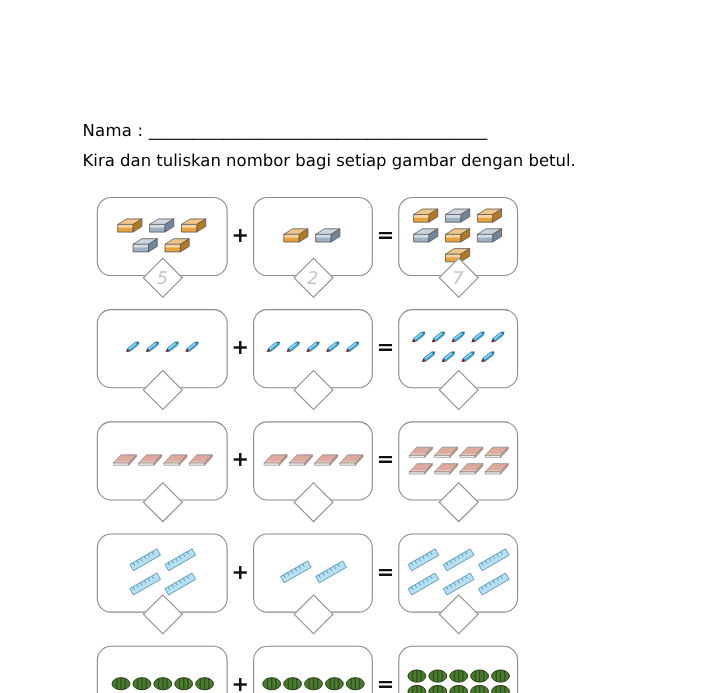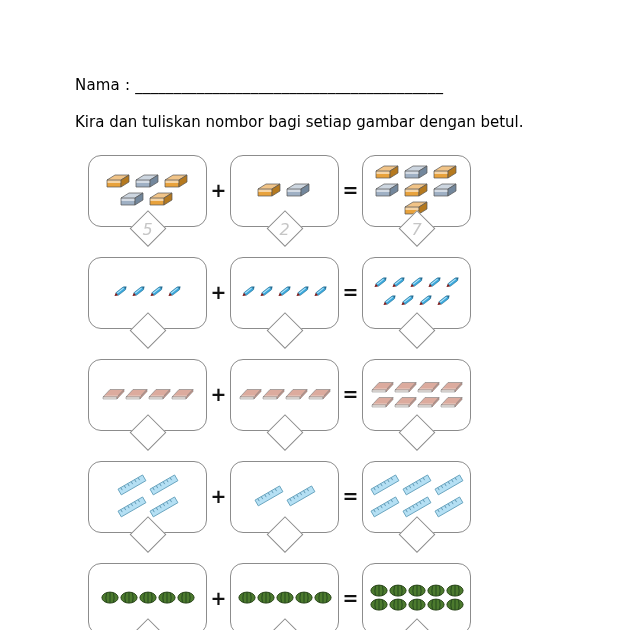--- a/index.html
+++ b/index.html
@@ -1,22 +1,22 @@
 <!DOCTYPE html>
 <html><head>
 <meta charset="utf-8">
 <style>
   html,body{margin:0;padding:0}
   body{
     width:638px;height:630px;background:#ffffff;overflow:hidden;
     font-family:"DejaVu Sans",sans-serif;color:#000;position:relative;
   }
-  .header{padding:76px 0 0 75px}
+  .header{padding:110px 0 0 75px}
   .name-row{font-size:15px;letter-spacing:.2px}
-  .instruction{font-size:15px;margin-top:19px}
+  .instruction{font-size:15px;margin-top:9px}
   .grid{margin:24px 0 0 88px}
   .row{display:flex;align-items:flex-start;margin-bottom:30px}
   .box{position:relative;height:70px;border:1.3px solid #8c8c8c;border-radius:13px;background:#fff}
   .b-left{width:117px}.b-mid{width:107px}.b-right{width:107px}
   .op{width:23px;height:70px;display:flex;align-items:center;justify-content:center;
       font-size:19px;font-weight:bold;color:#111}
   .items{position:absolute;left:6px;right:6px;top:3px;bottom:6px;
          display:flex;flex-wrap:wrap;justify-content:center;align-content:center;gap:2px 3px}
   .items.cols2{left:24px;right:24px}
   .t-pen{gap:1px 1px}

